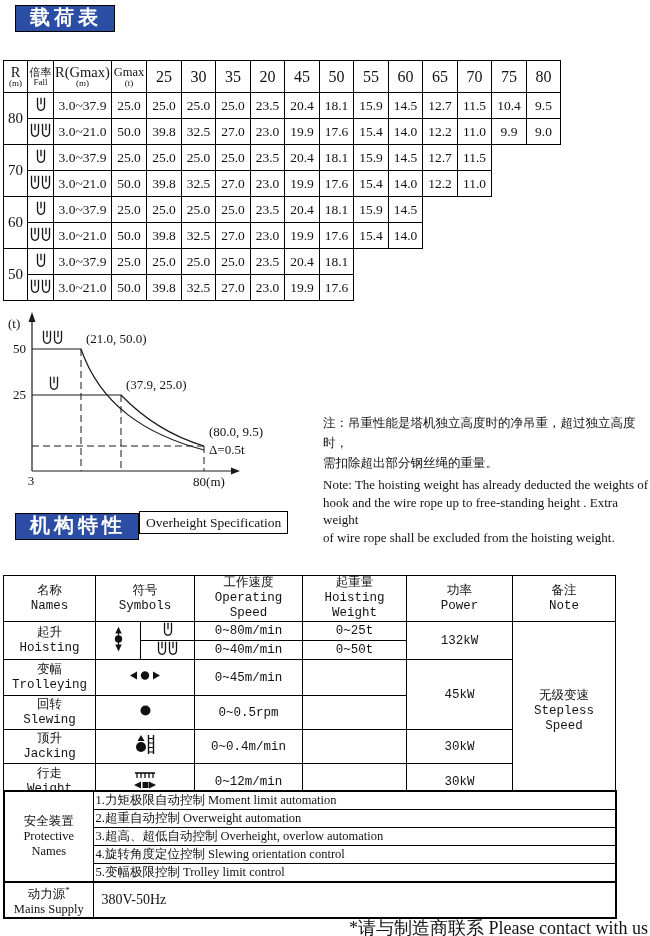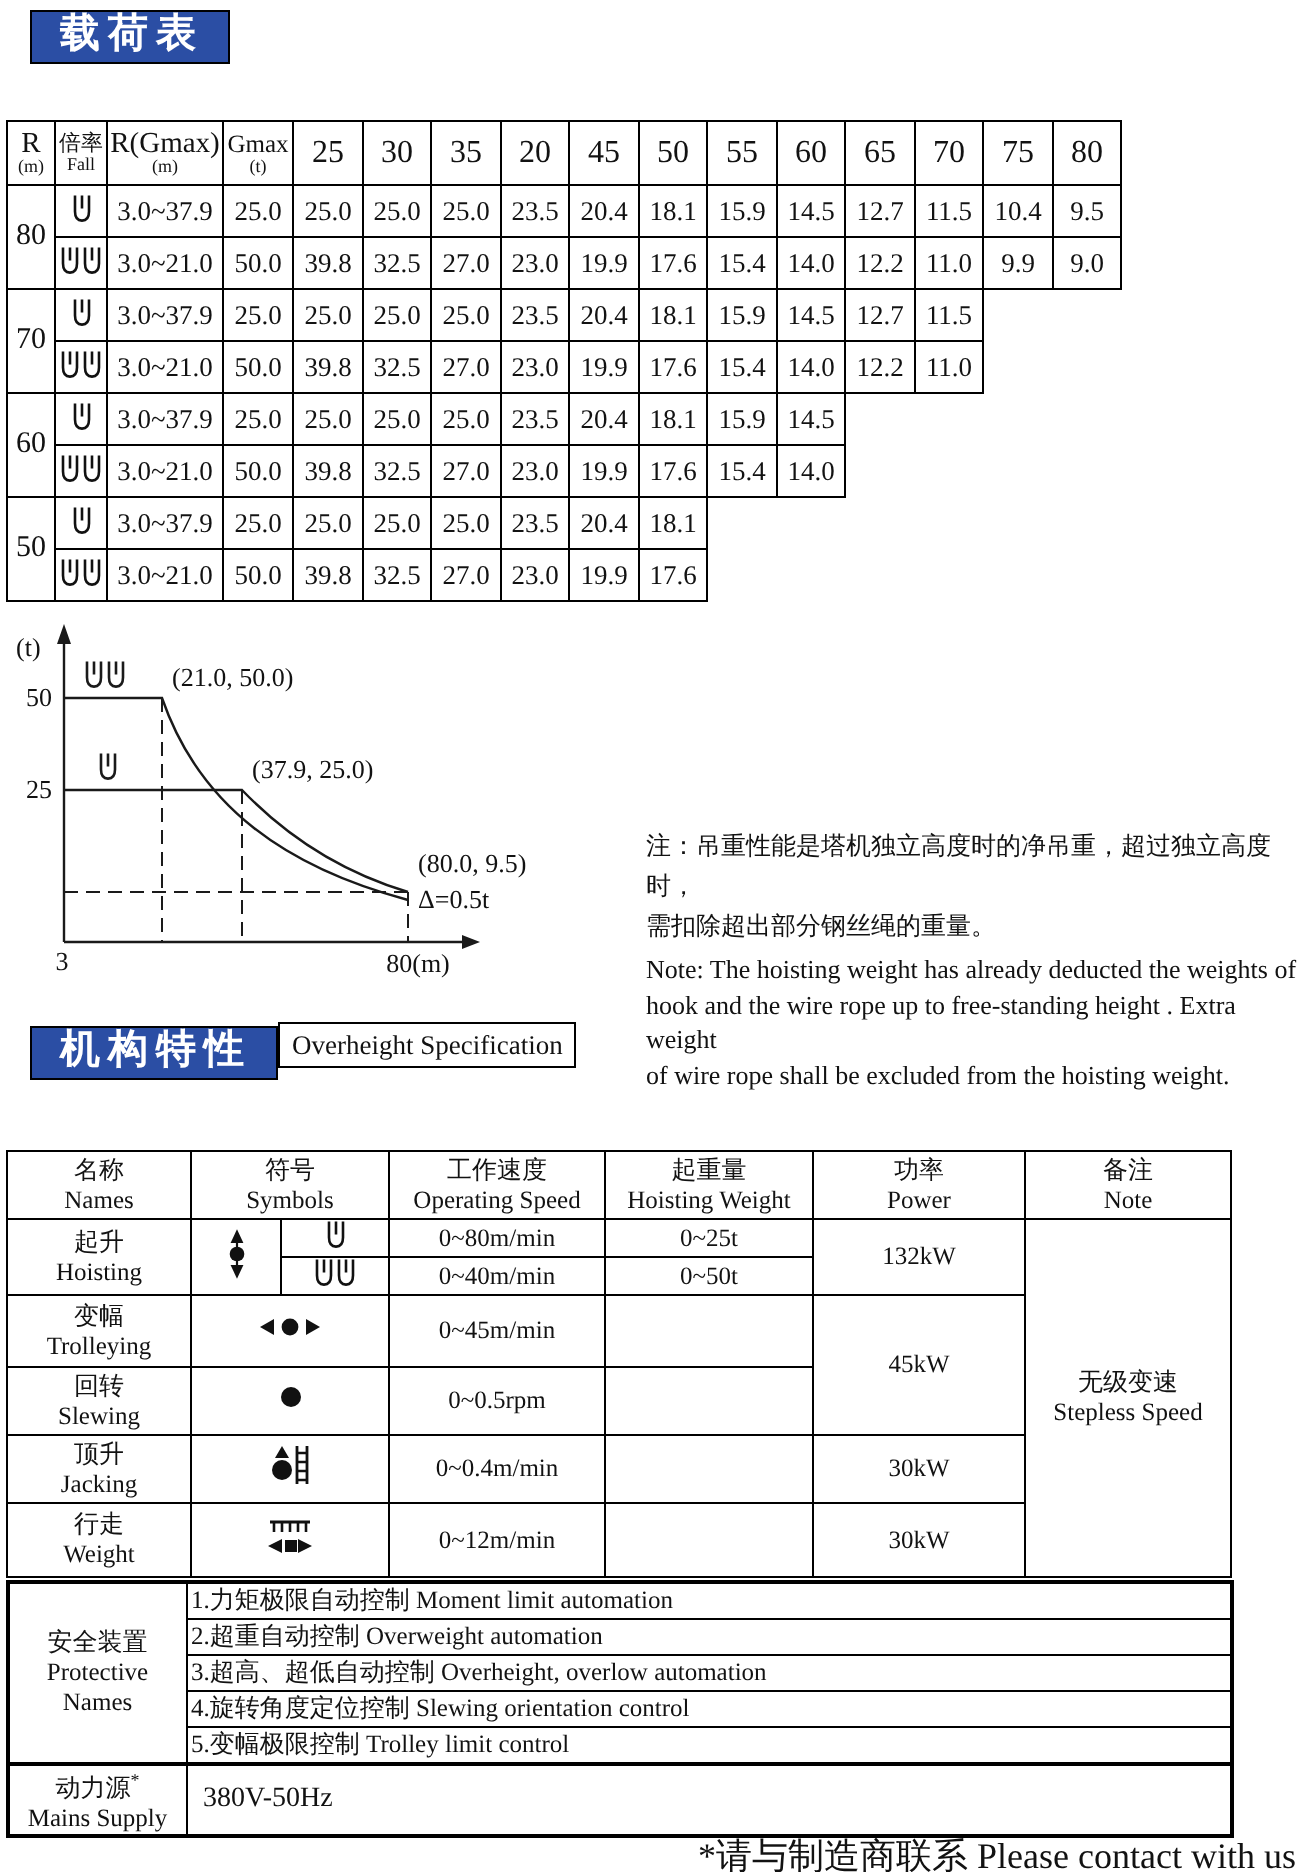--- a/index.html
+++ b/index.html
@@ -37,21 +37,21 @@
   #chart .dash{stroke:#1a1a1a;stroke-width:1;fill:none;stroke-dasharray:7 4;}
   #chart .hook{stroke:#1a1a1a;stroke-width:1.3;fill:none;}
 
   
   #note{position:absolute;left:323px;top:413px;width:330px;}
   #note .cn{font-size:12.5px;line-height:20px;}
   #note .en{font-size:13px;line-height:17.5px;}
   #note .en.first{margin-top:3px;}
 
   
-  #mech-table{left:3px;top:575px;}
+  #mech-table{left:3px;top:575px;font-family:Liberation Mono, monospace;}
   #mech-table td,#mech-table th{font-size:12.5px;}
   .cellcn{display:block;font-size:12.5px;line-height:15px;}
   .cellen{display:block;font-size:12.5px;line-height:15px;}
   .subrow td{height:16px;font-size:11.5px;}
 
   
   #safety-table{left:3px;top:790px;border:2px solid #000;}
   #safety-table td{font-size:12.5px;height:16px;}
   #safety-table .item{text-align:left;padding-left:2px;}
   #mains-table{left:3px;top:881px;border:2px solid #000;}

